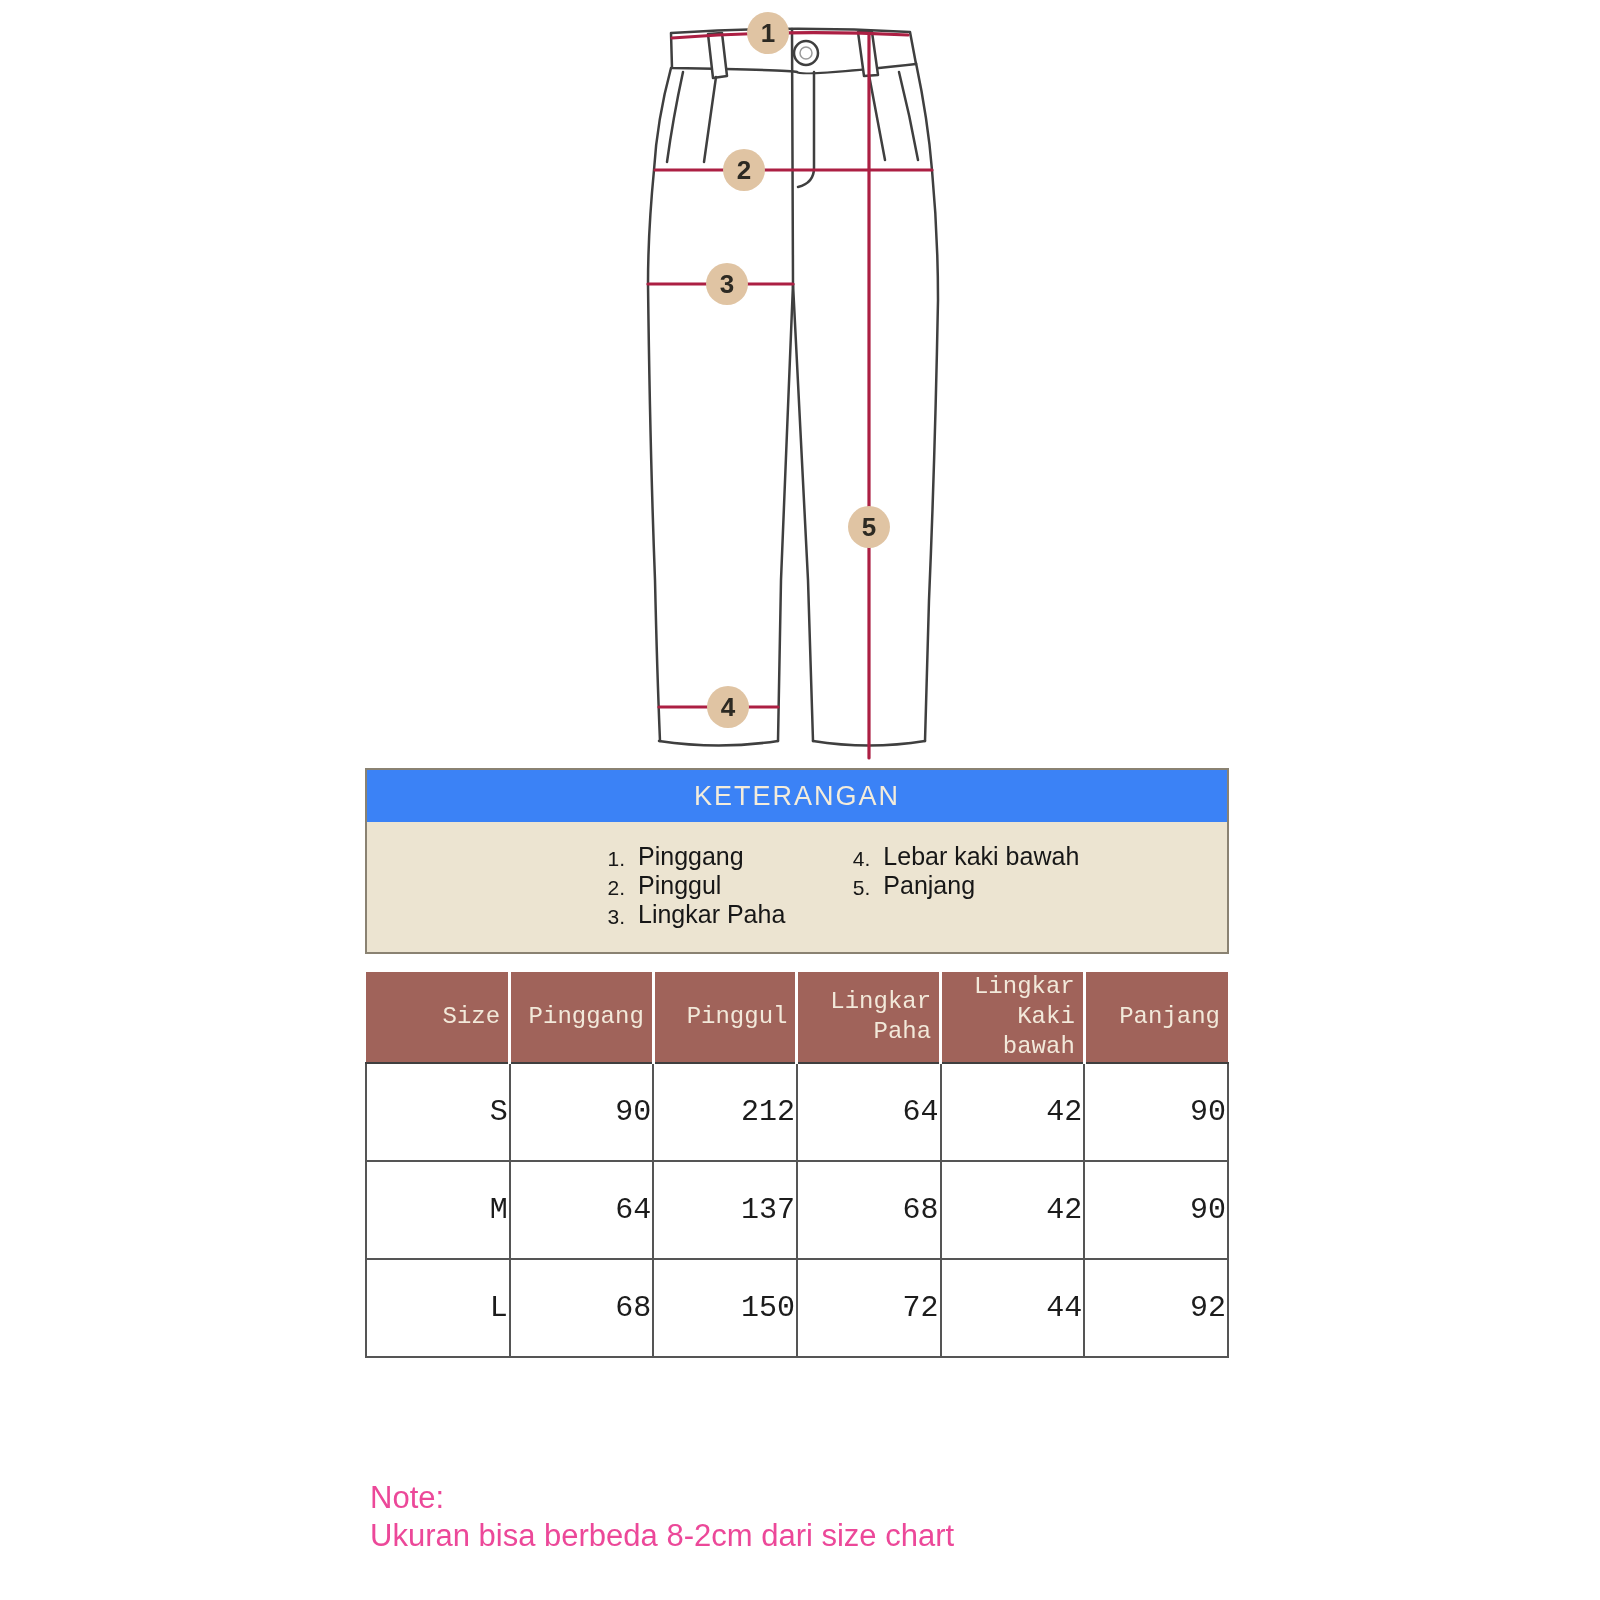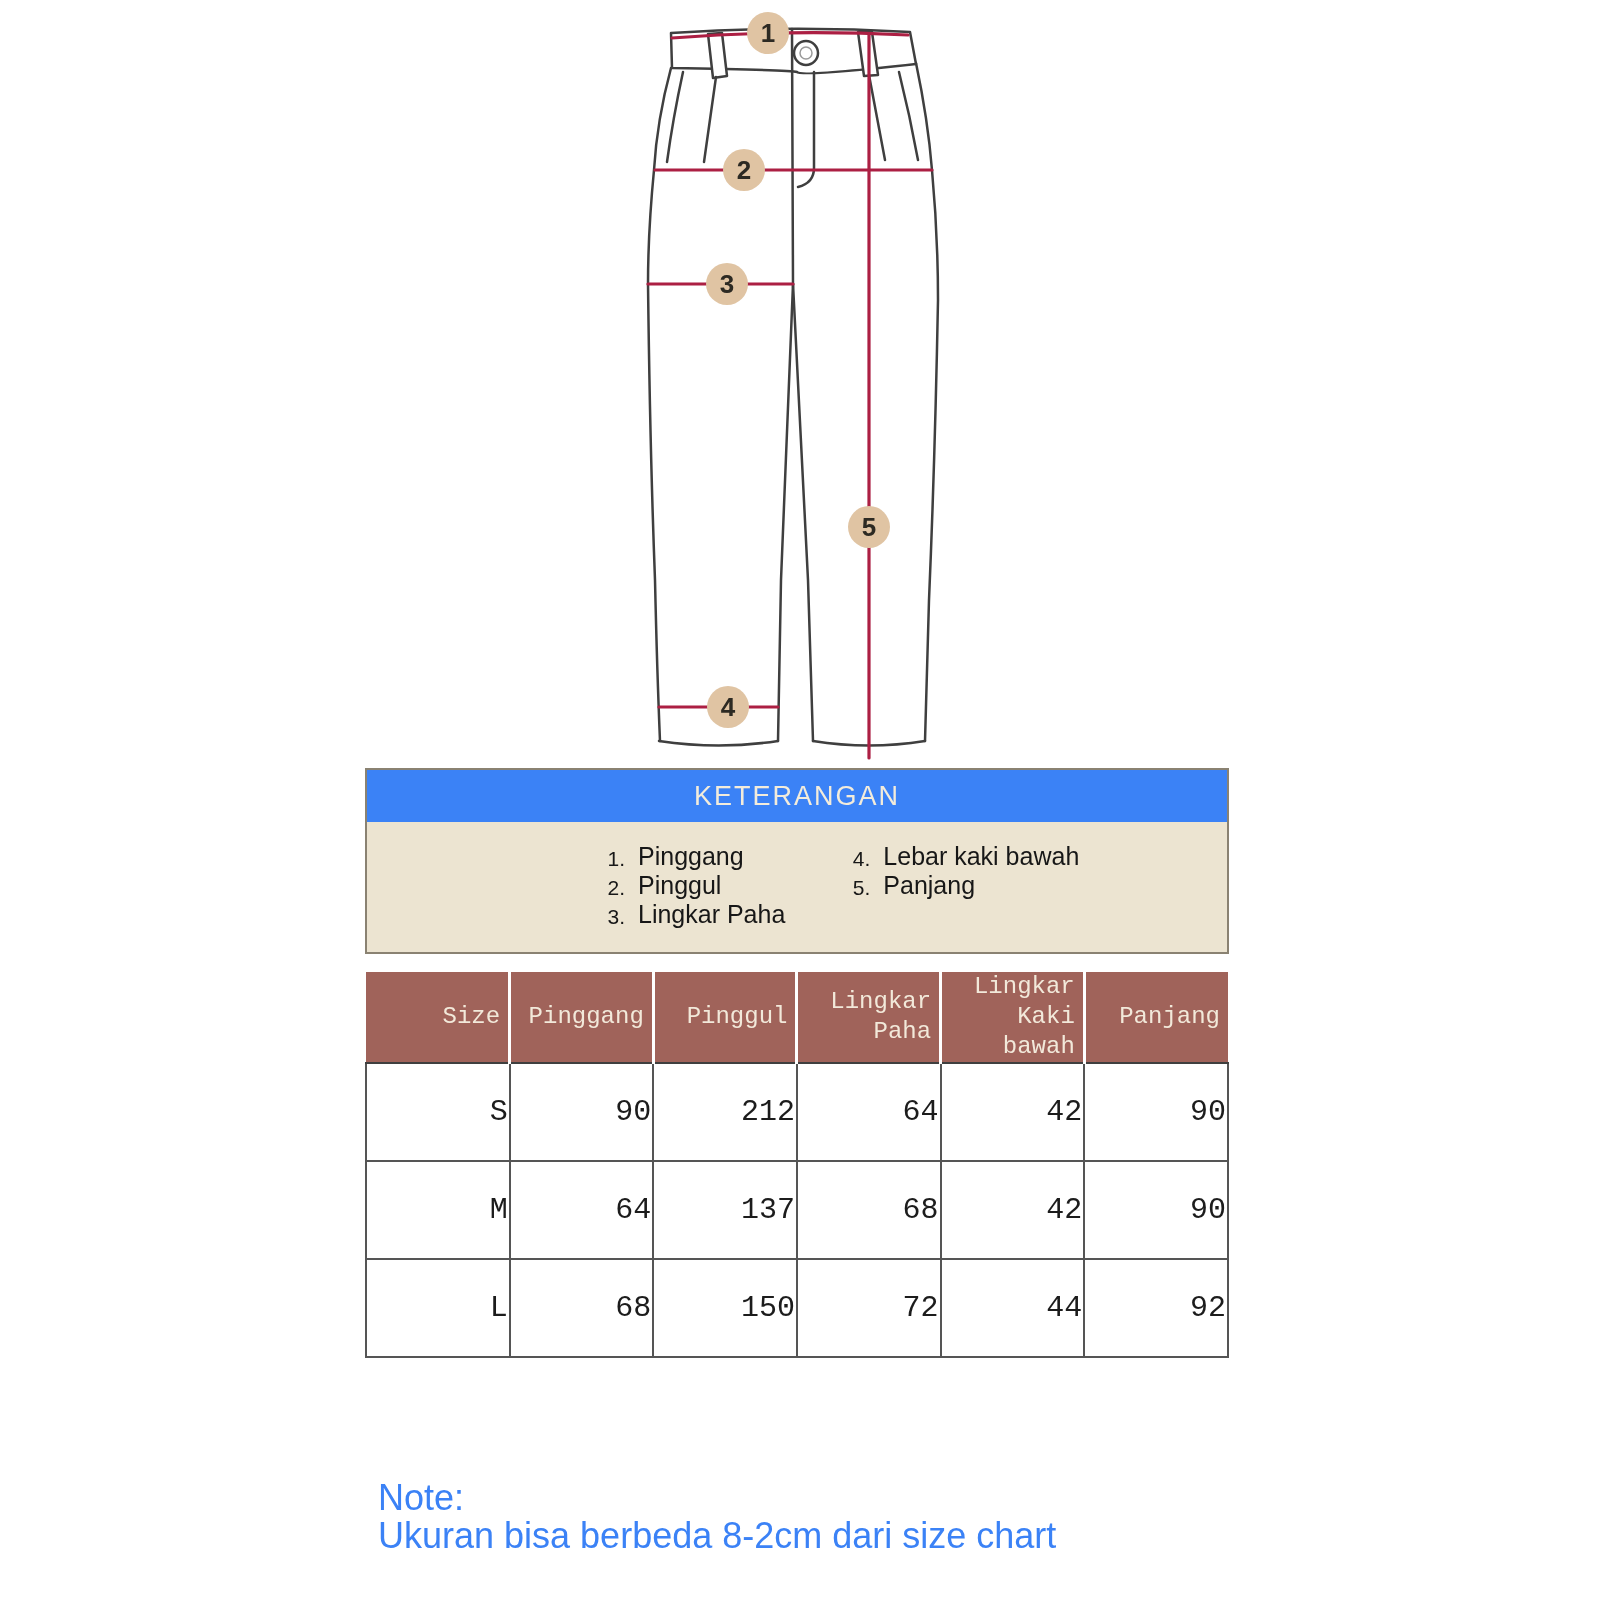--- a/index.html
+++ b/index.html
@@ -72,24 +72,24 @@
     border: 2px solid #555555;
     height: 94px;
     font-size: 30px;
     color: #1c1c1c;
     background: #ffffff;
   }
 
   
   #note {
     position: absolute;
-    left: 378px; top: 1479px;
-    font-size: 36px;
+    left: 370px; top: 1479px;
+    font-size: 31px;
     line-height: 38px;
-    color: #3b82f6;
+    color: #ec4899;
   }
 </style>
 </head>
 <body>
 
 <div id="canvas">
 
   <svg id="pants-svg" width="1600" height="780" viewBox="0 0 1600 780" fill="none" stroke-linecap="round" stroke-linejoin="round">
 
     <g stroke="#3f3f3f" stroke-width="2.5">

